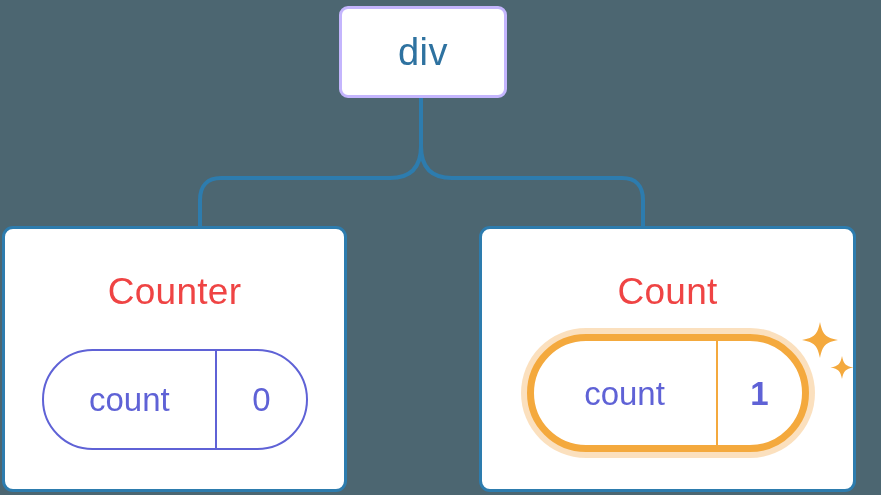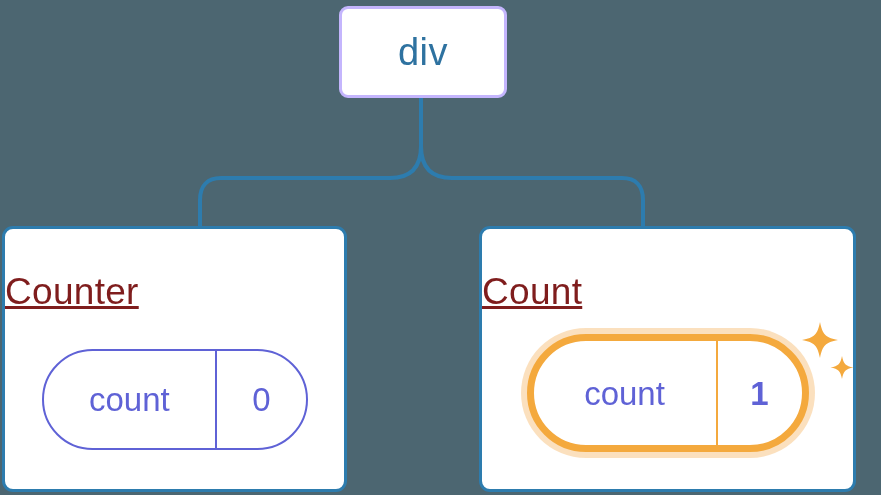--- a/index.html
+++ b/index.html
@@ -71,26 +71,25 @@
   .card-right {
     left: 479px;
     width: 377px;
   }
 
   .card-title {
     position: absolute;
     left: 0;
     right: 0;
     top: 44px;
-    text-align: left;
+    text-align: center;
     font-size: 37px;
-    color: #7f1d1d;
+    color: #ef4444;
     letter-spacing: 0.3px;
     line-height: 1;
-    text-decoration: underline;
   }
 
   
   .pill-wrap {
     position: absolute;
     left: 50%;
     transform: translateX(-50%);
   }
   .pill-wrap-left { top: 120px; }
   .pill-wrap-right { top: 105px; }

